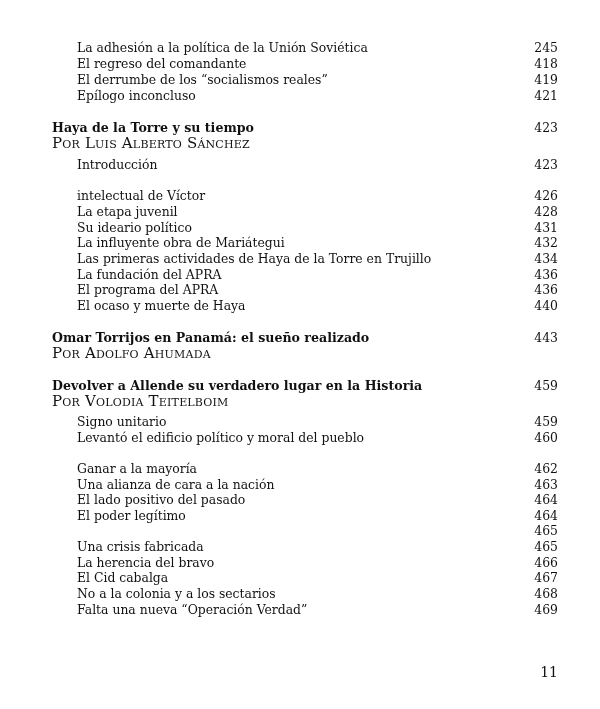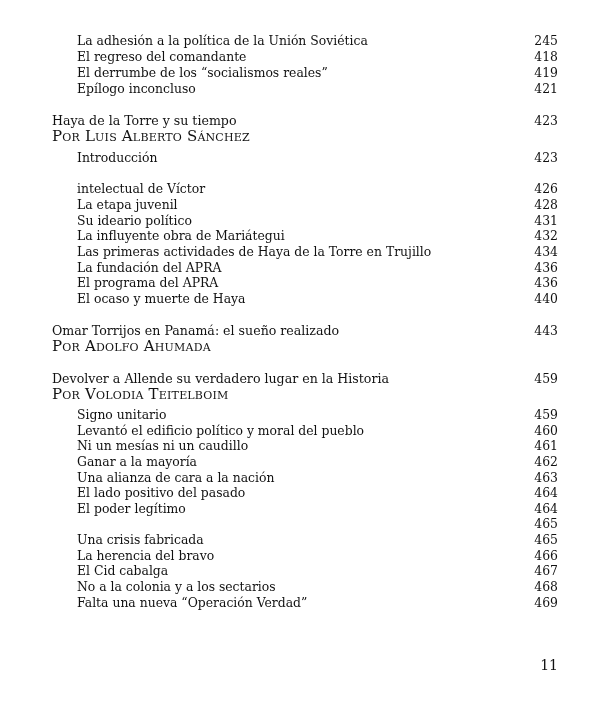--- a/index.html
+++ b/index.html
@@ -11,21 +11,21 @@
       width: 600px;
       height: 709px;
       position: relative;
       overflow: hidden;
       font-family: "DejaVu Serif", "Liberation Serif", serif;
       color: #111111;
     }
     .page {
       position: absolute;
       left: 0;
-      top: 2px;
+      top: 9px;
       width: 600px;
       height: 583px;
     }
     .line {
       position: absolute;
       left: 0;
       width: 600px;
       height: 16px;
       font-size: 12.4px;
       line-height: 16px;
@@ -35,21 +35,21 @@
       position: absolute;
       left: 77px;
     }
     .line .pg {
       position: absolute;
       right: 42px;
       text-align: right;
     }
     .line.heading .text {
       left: 52px;
-      font-weight: normal;
+      font-weight: bold;
       font-size: 12.6px;
     }
     .line.author .text {
       left: 52px;
       font-variant: small-caps;
       font-size: 15px;
       letter-spacing: 0.2px;
     }
     .folio {
       position: absolute;
@@ -143,24 +143,20 @@
   </div>
 
   <div class="line" style="top:405px">
     <span class="text">Signo unitario</span>
     <span class="pg">459</span>
   </div>
   <div class="line" style="top:421px">
     <span class="text">Levantó el edificio político y moral del pueblo</span>
     <span class="pg">460</span>
   </div>
-  <div class="line" style="top:436px">
-    <span class="text">Ni un mesías ni un caudillo</span>
-    <span class="pg">461</span>
-  </div>
   <div class="line" style="top:452px">
     <span class="text">Ganar a la mayoría</span>
     <span class="pg">462</span>
   </div>
   <div class="line" style="top:468px">
     <span class="text">Una alianza de cara a la nación</span>
     <span class="pg">463</span>
   </div>
   <div class="line" style="top:483px">
     <span class="text">El lado positivo del pasado</span>

